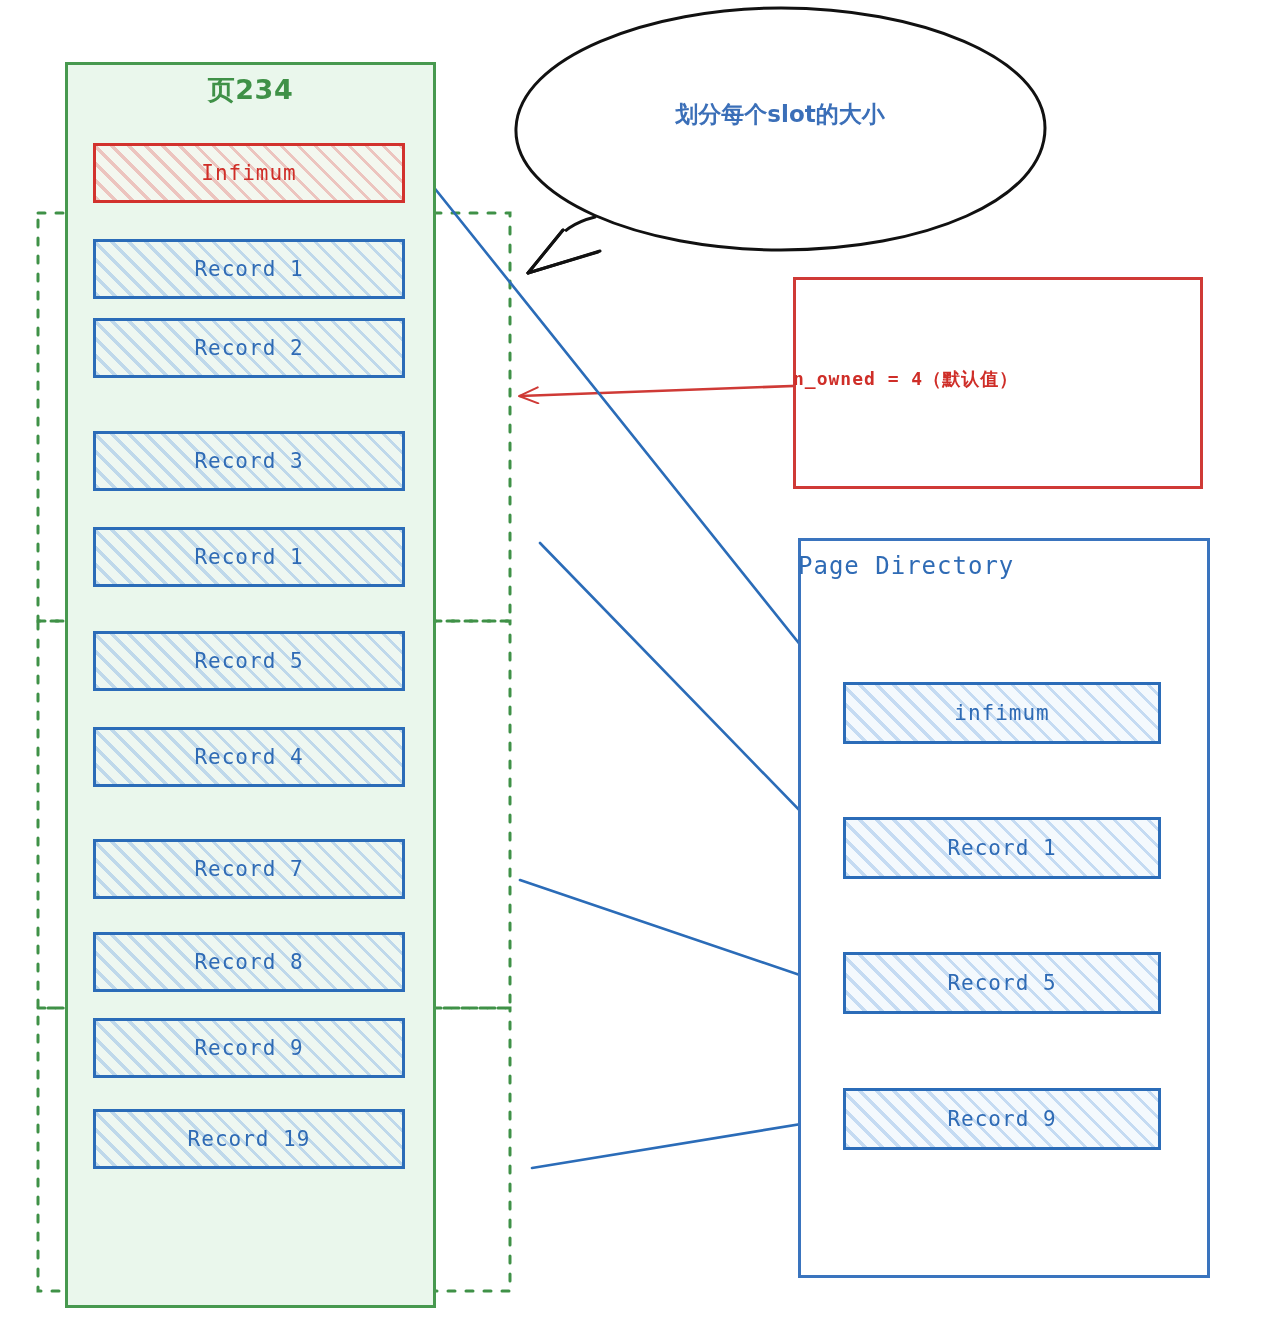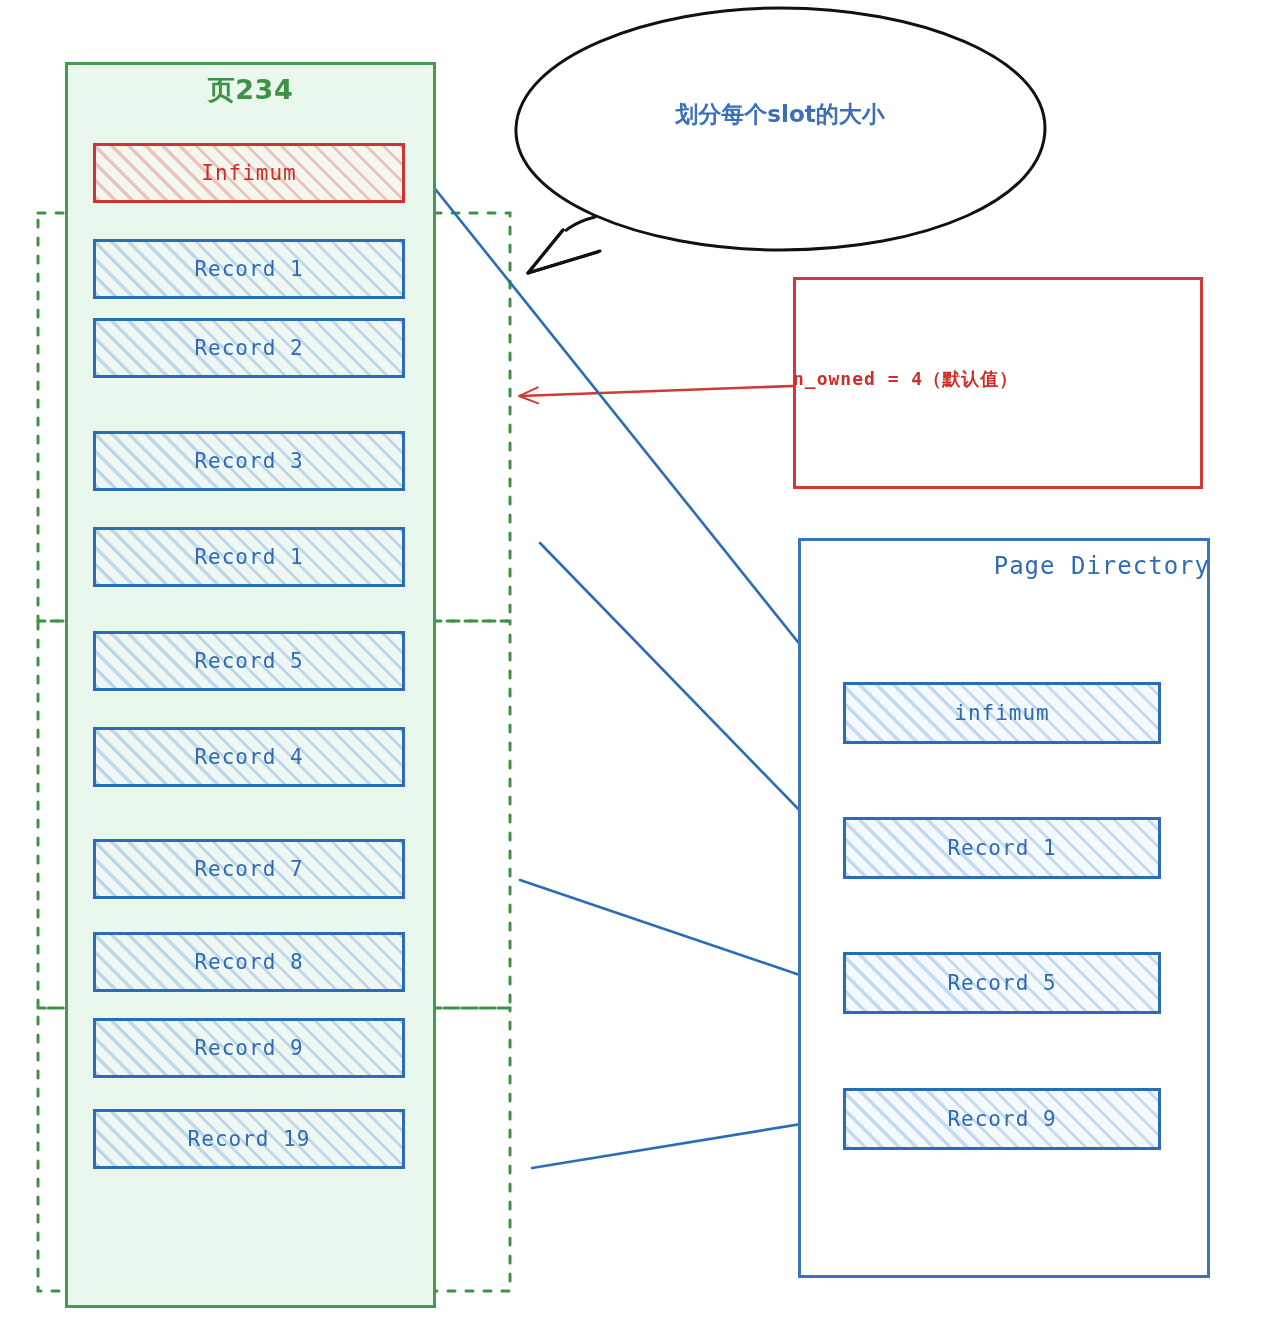--- a/index.html
+++ b/index.html
@@ -83,21 +83,21 @@
     left: 798px; top: 538px;
     width: 412px; height: 740px;
     border: 3px solid #3a74be;
     box-sizing: border-box;
     background: #ffffff;
   }
   .pd-title {
     position: absolute;
     left: 798px; top: 552px;
     width: 412px;
-    text-align: right;
+    text-align: left;
     color: #2f6bb5;
     font-size: 24px;
     letter-spacing: 1px;
   }
   .pdrec {
     position: absolute;
     left: 843px;
     width: 318px;
     height: 62px;
     box-sizing: border-box;

